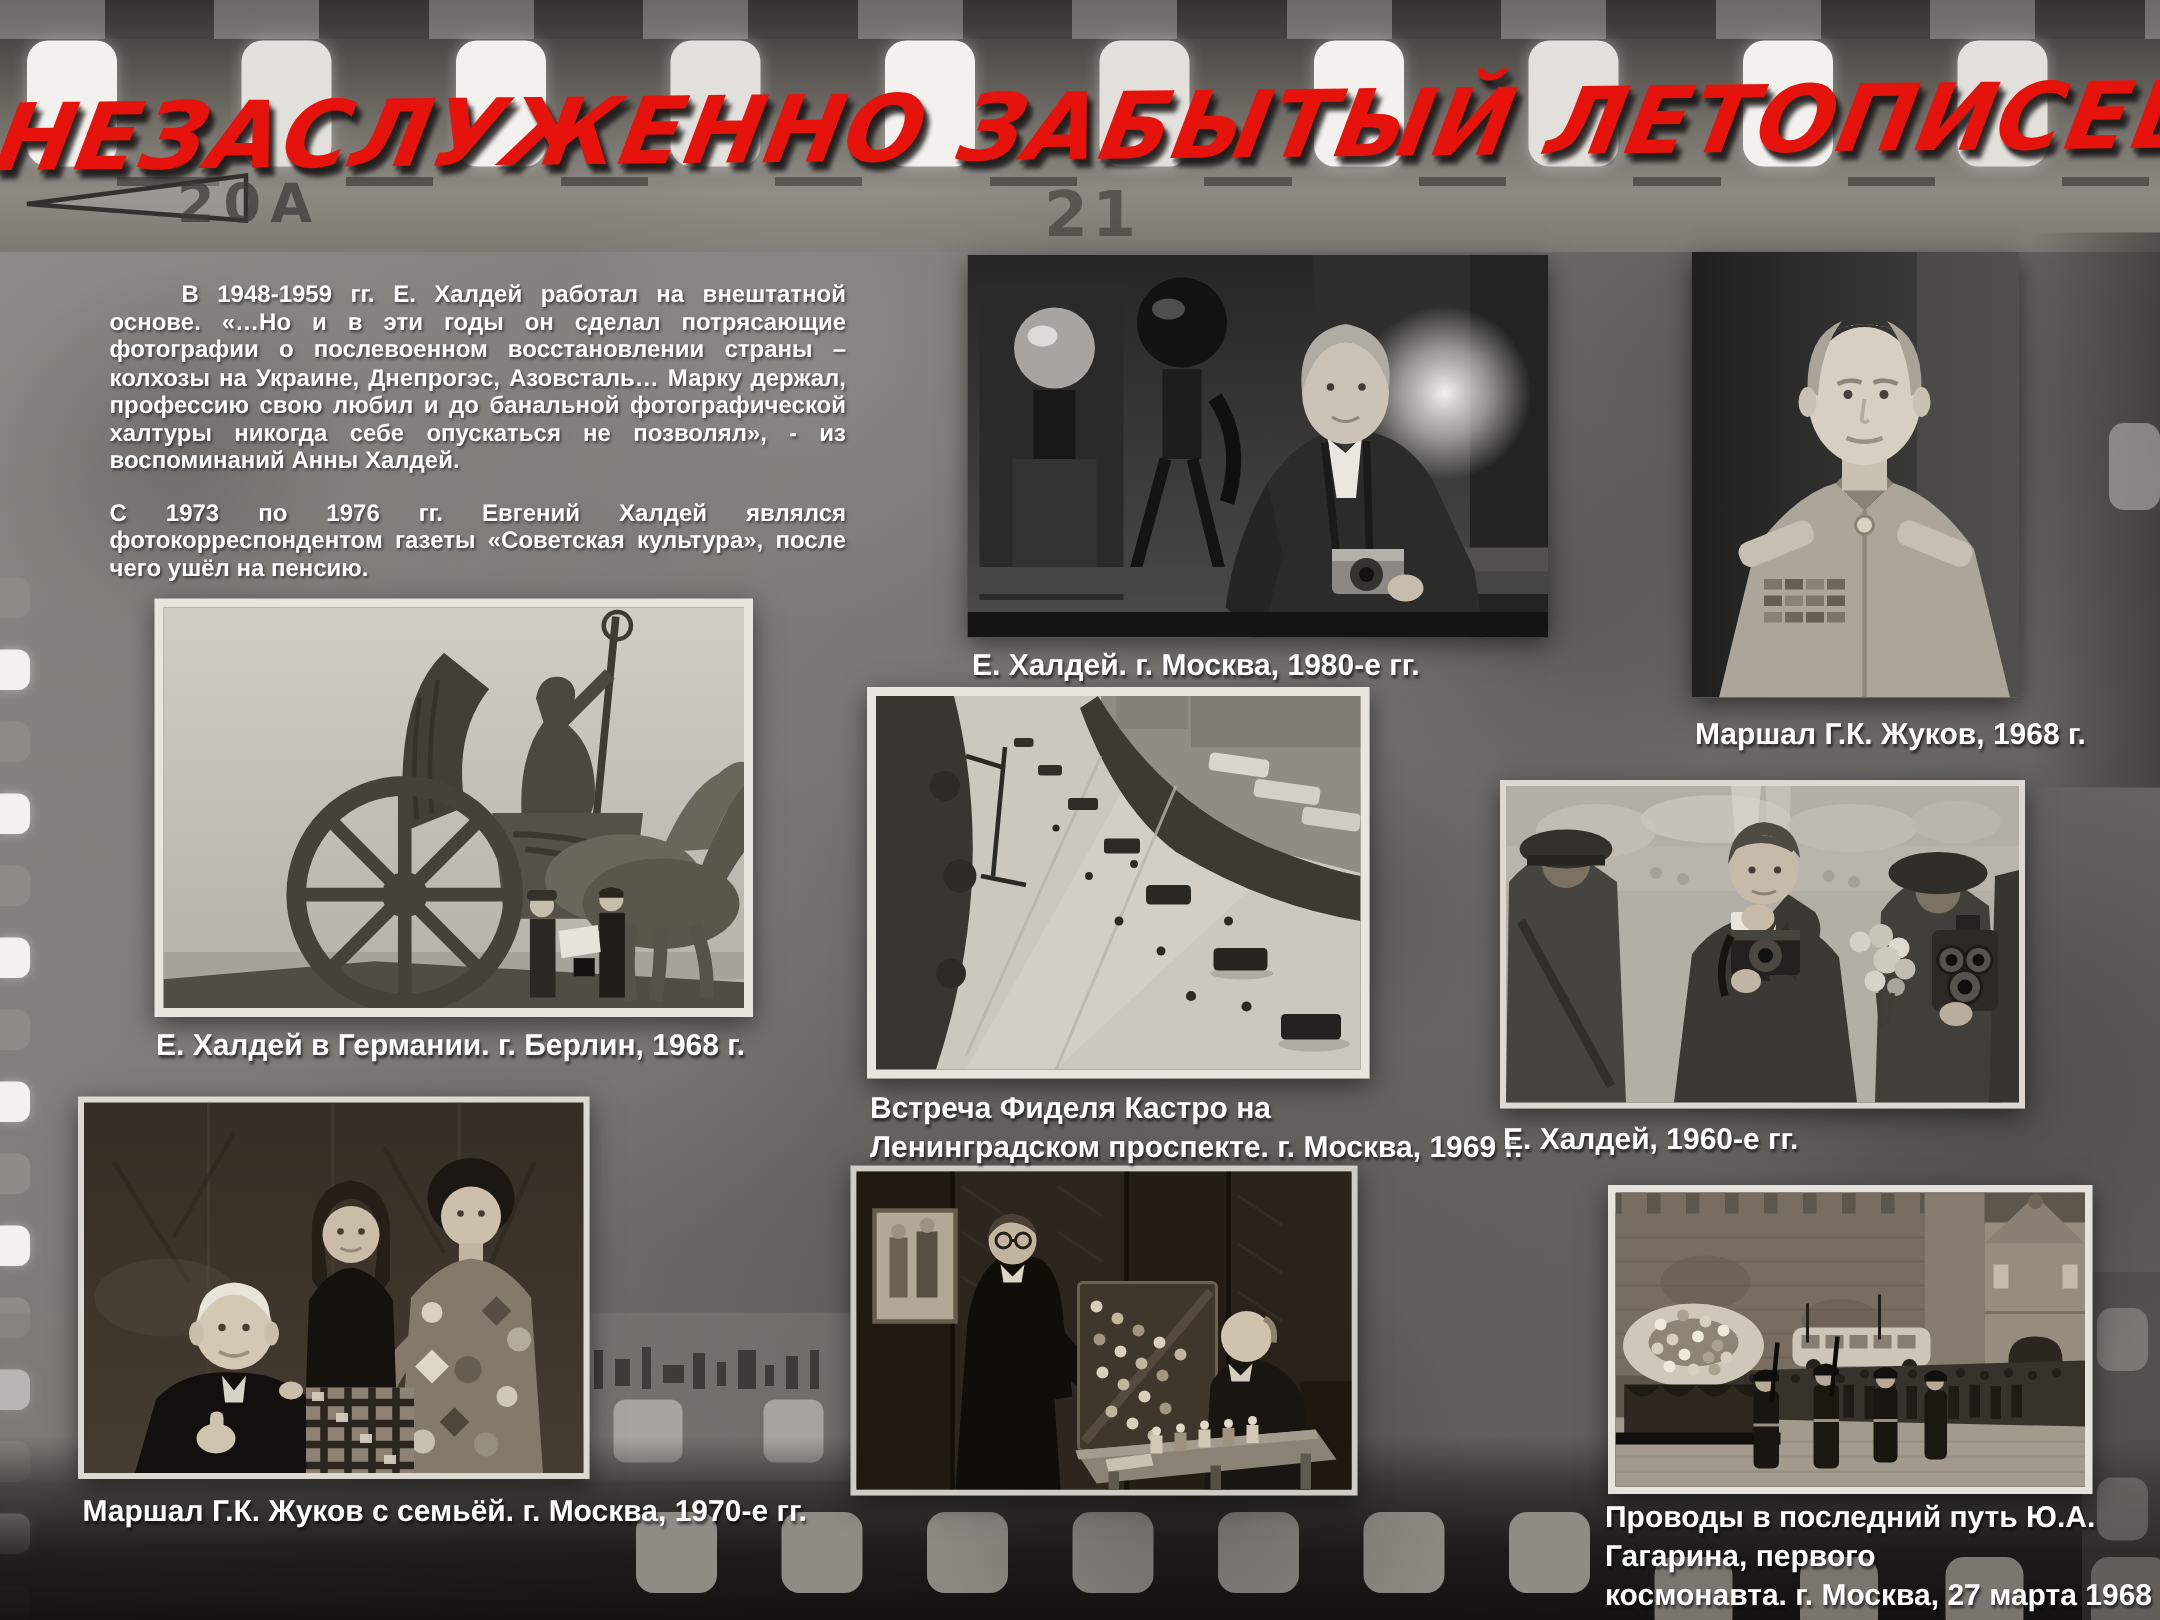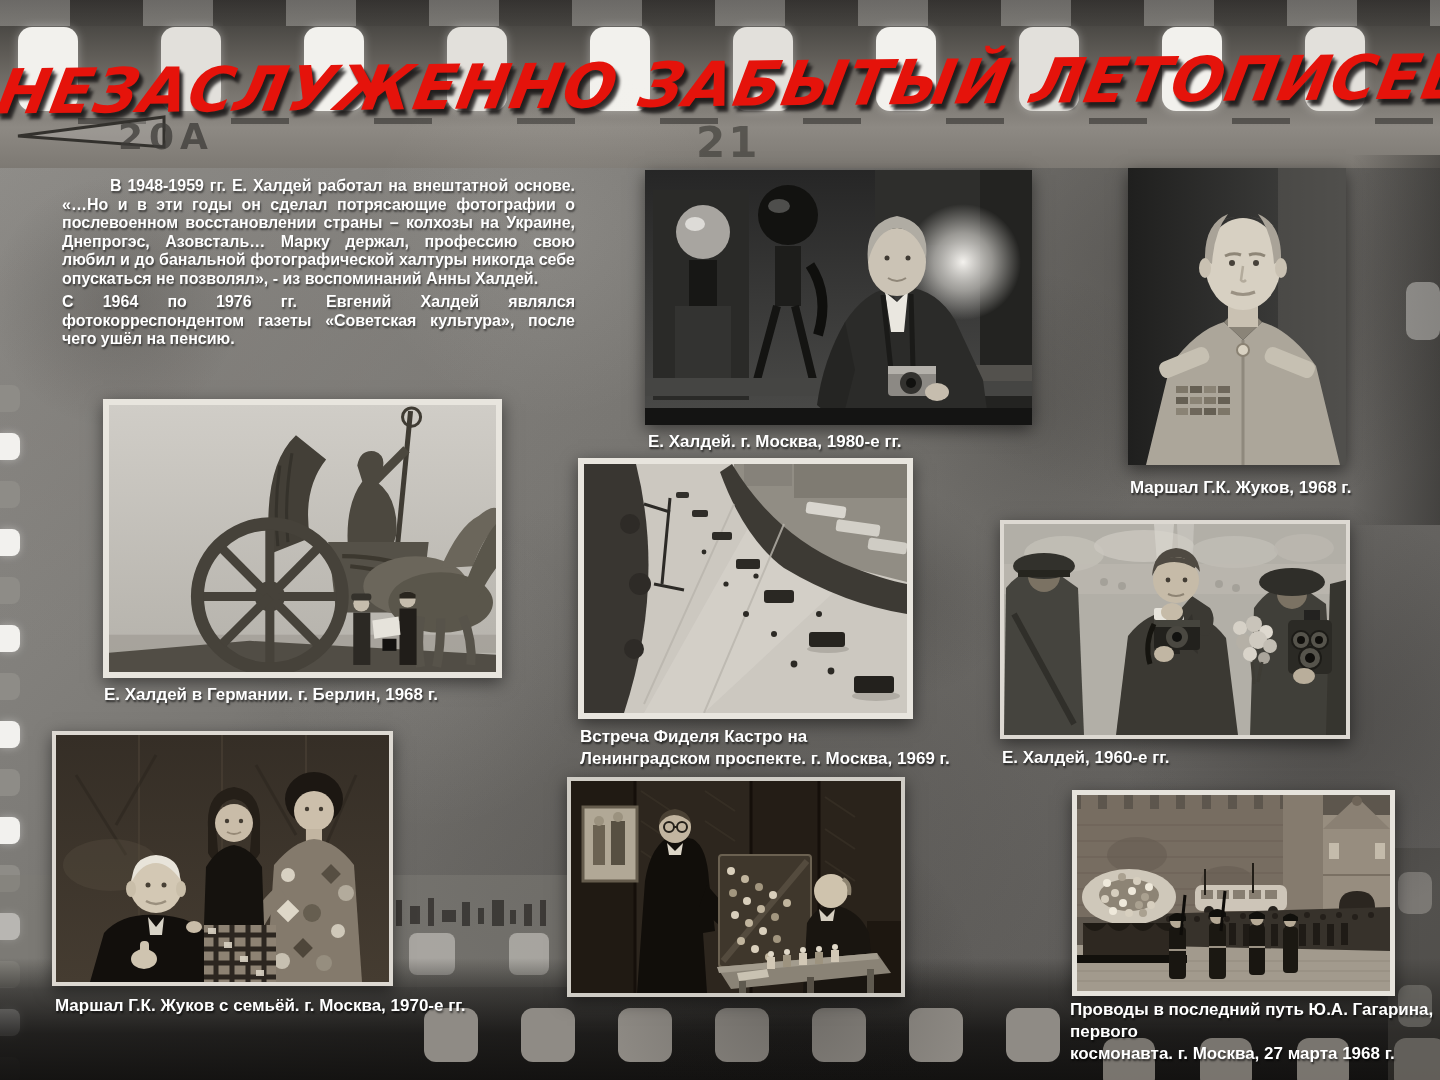--- a/index.html
+++ b/index.html
@@ -47,27 +47,27 @@
   
   .title{position:absolute;left:0;top:48px;width:1440px;text-align:center;z-index:5;
     font-family:"DejaVu Sans",sans-serif;font-style:italic;font-weight:900;font-size:62px;
     color:#e5130b;white-space:nowrap;letter-spacing:1px;
     transform:skewX(-11deg) rotate(-0.6deg);
     text-shadow:5px 6px 3px rgba(25,23,22,.8), 2px 3px 2px rgba(25,23,22,.6);}
   
   .intro{position:absolute;left:57px;top:172px;width:523px;z-index:4;color:#ffffff;
     font-weight:700;font-size:16px;line-height:18.5px;text-align:justify;
     text-shadow:1px 1.5px 2px rgba(0,0,0,.55);}
-  .intro p{margin:5px;text-indent:48px;}
+  .intro p{margin:16px;text-indent:48px;}
   .intro p.noind{text-indent:0;}
   
   .photo{position:absolute;z-index:3;box-shadow:0 5px 16px rgba(0,0,0,.5);box-sizing:border-box;}
   .photo svg{display:block;width:100%;height:100%;}
   .b6{border:6px solid #e8e5de;} .b5{border:5px solid #e6e3dc;} .b4{border:4px solid #ddd9d2;} .b4d{border:4px solid #cfccc5;}
-  .caption{position:absolute;z-index:4;color:#ffffff;font-weight:700;font-size:17px;line-height:1.3;
+  .caption{position:absolute;z-index:4;color:#ffffff;font-weight:700;font-size:20px;line-height:1.3;
     white-space:pre-line;text-shadow:1px 2px 2px rgba(0,0,0,.65);}
 </style>
 </head>
 <body>
 
 <div class="poster">
 
   <div class="film-top">
     <div class="frame-row"></div>
     <div class="hole-top h-a" style="left:18px"></div>
@@ -136,21 +136,21 @@
   <div class="strip-right"></div>
   <div class="tab-right" style="left:1398px;top:872px;width:34px;height:42px;background:rgba(150,147,142,.6)"></div>
   <div class="tab-right" style="left:1398px;top:985px;width:34px;height:42px;background:rgba(130,127,122,.55)"></div>
 
   <div class="grunge"></div>
 
   <div class="title">НЕЗАСЛУЖЕННО ЗАБЫТЫЙ ЛЕТОПИСЕЦ</div>
 
   <div class="intro">
     <p>В 1948-1959 гг.  Е. Халдей работал на внештатной основе. «…Но и в эти годы он сделал потрясающие фотографии о послевоенном восстановлении страны – колхозы на Украине, Днепрогэс, Азовсталь… Марку держал, профессию свою любил и до банальной фотографической халтуры никогда себе опускаться не позволял», - из воспоминаний Анны Халдей.</p>
-    <p class="noind">С 1964 по 1976 гг. Евгений Халдей являлся фотокорреспондентом газеты «Советская культура», после чего ушёл на пенсию.</p>
+    <p class="noind">С 1973 по 1976 гг. Евгений Халдей являлся фотокорреспондентом газеты «Советская культура», после чего ушёл на пенсию.</p>
   </div>
 
   <div class="photo" style="left:645px;top:170px;width:387px;height:255px">
     <svg viewBox="0 0 387 255" preserveAspectRatio="none">
       <defs>
         <linearGradient id="bg1" x1="0" y1="0" x2="0" y2="1">
             <stop offset="0" stop-color="#262626"></stop>
             <stop offset="1" stop-color="#4b4b49"></stop>
           </linearGradient>
         <radialGradient id="lg1">

